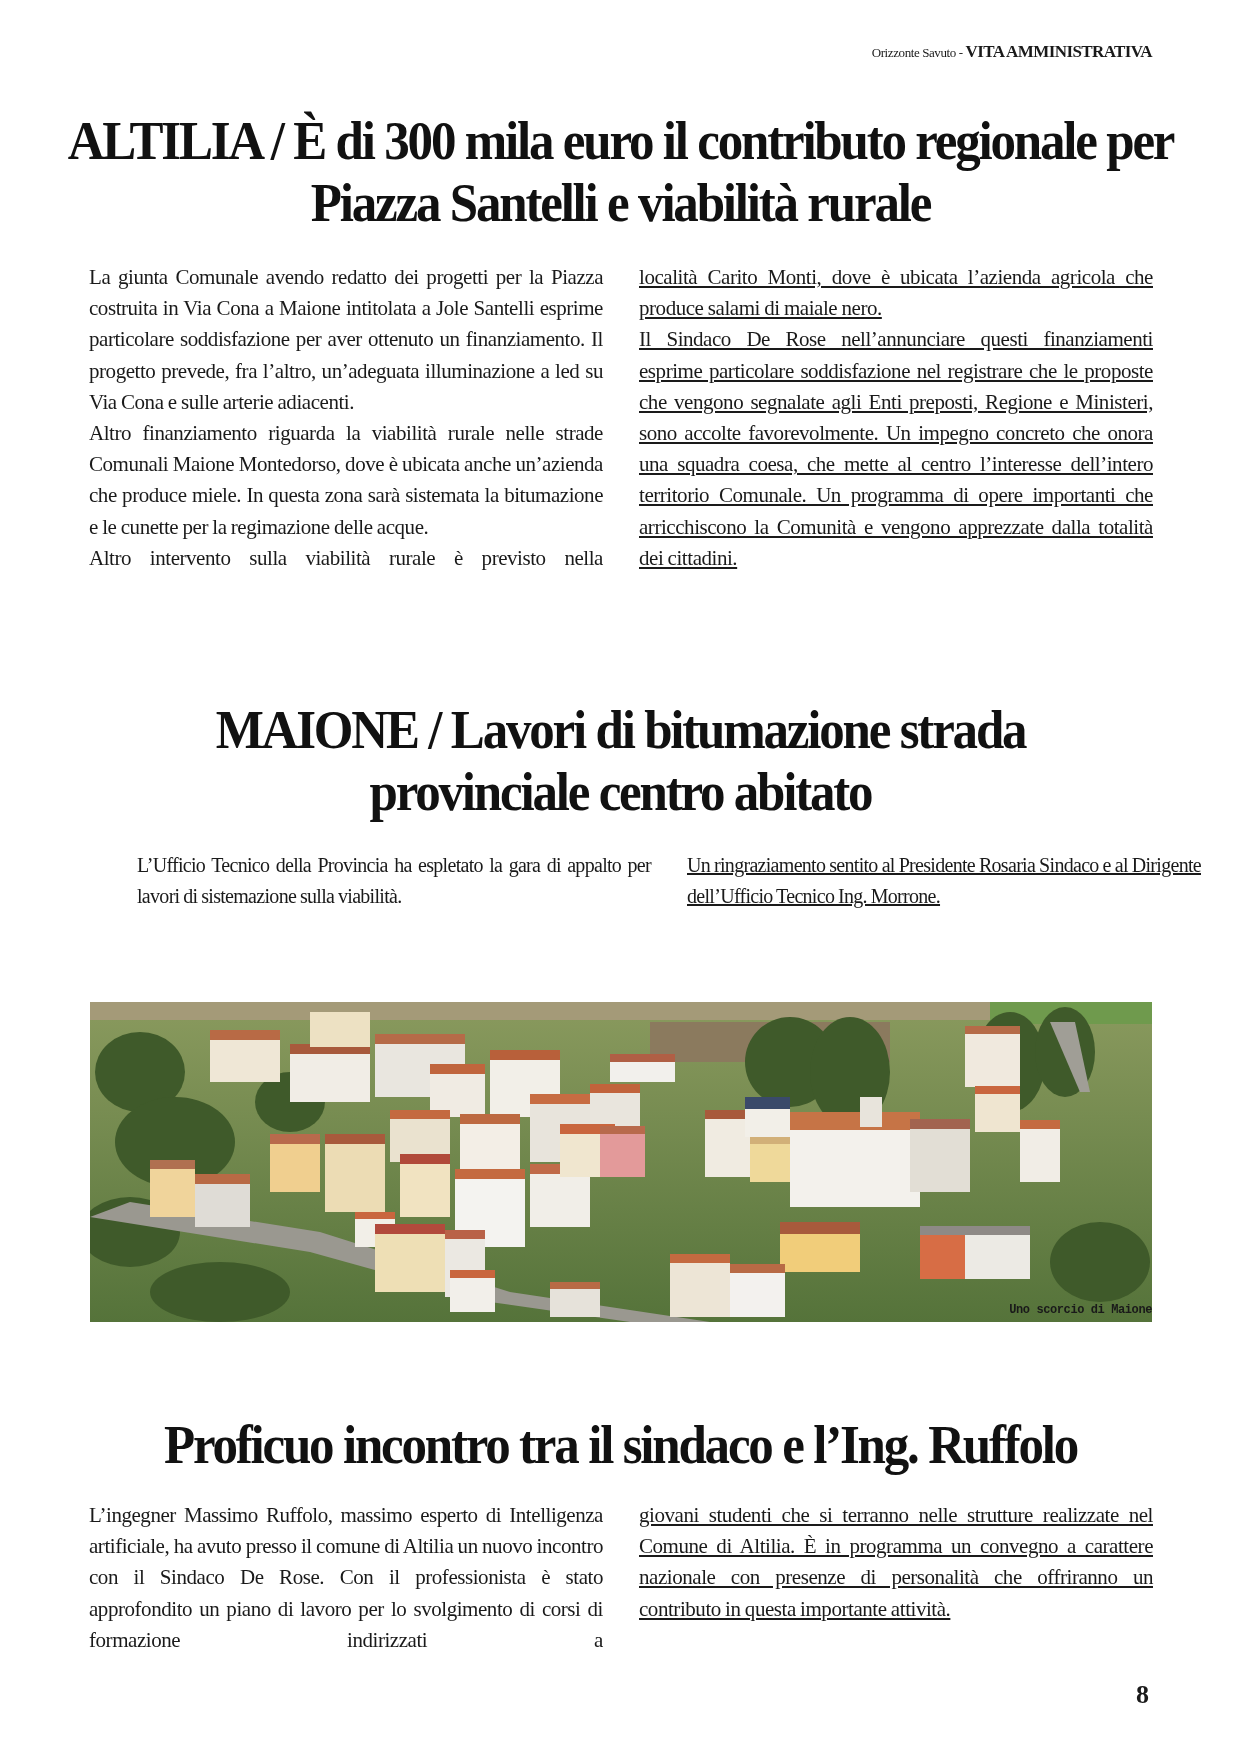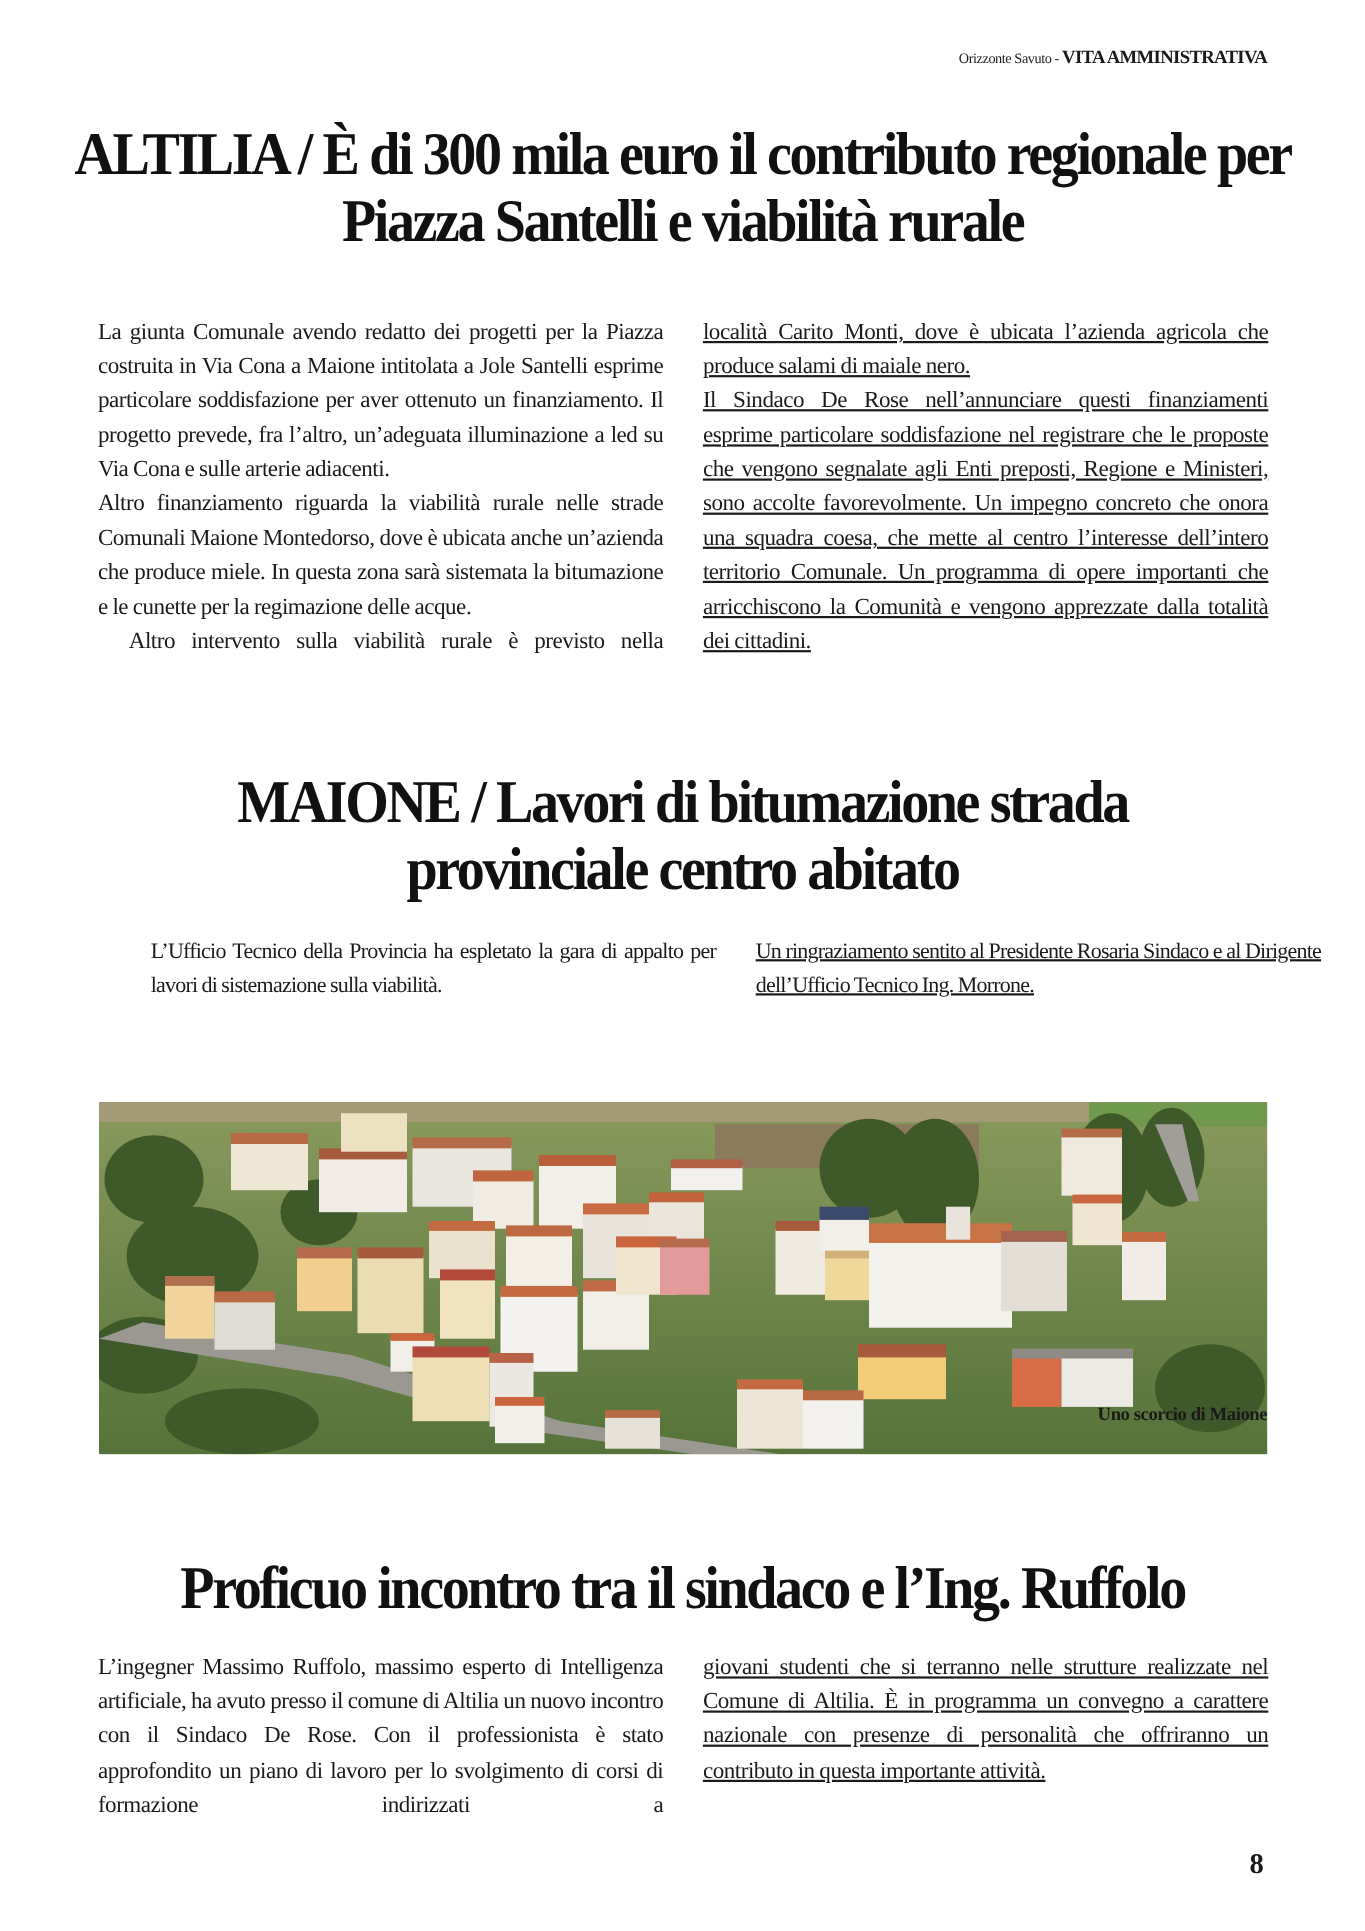--- a/index.html
+++ b/index.html
@@ -23,50 +23,50 @@
     #h2 { top: 704px; }
     #h3 { top: 1417px; }
     .col {
       position: absolute; width: 514px; margin: 0;
       font-size: 21px; line-height: 31.2px; text-align: justify;
       letter-spacing: -0.45px; word-spacing: -0.5px;
     }
     .col p { margin: 0; }
     .col.left { left: 89px; }
     .col.right { left: 639px; text-decoration: underline; }
-    #a1-left, #a1-right { top: 286px; }
+    #a1-left, #a1-right { top: 262px; }
     #a2-left, #a2-right { top: 850px; }
     #a2-left, #a2-right { font-size: 20px; letter-spacing: -0.7px; margin-left: 48px; }
     #a3-left, #a3-right { top: 1500px; }
     .photo {
       position: absolute; left: 90px; top: 1002px; width: 1062px; height: 320px;
       overflow: hidden; background: #7c8f55;
     }
     .photo svg { display: block; width: 100%; height: 100%; }
     .caption {
-      position: absolute; right: 89px; top: 1276px;
-      font-size: 17px; font-weight: bold; letter-spacing: -0.4px;
+      position: absolute; right: 89px; top: 1303px;
+      font-size: 12px; font-weight: bold; letter-spacing: -0.4px; font-family: Liberation Mono, monospace;
     }
     .page-number {
       position: absolute; right: 92px; top: 1680px;
       font-size: 26px; font-weight: bold;
     }
   </style>
 </head>
 <body>
 
 <div class="running-header">
   <span class="pub">Orizzonte Savuto - </span><span class="section">VITA AMMINISTRATIVA</span>
 </div>
 
 <h1 class="headline" id="h1">ALTILIA / È di 300 mila euro il contributo regionale per Piazza Santelli e viabilità rurale</h1>
 <div class="col left" id="a1-left">
   <p>La giunta Comunale avendo redatto dei progetti per la Piazza costruita in Via Cona a Maione intitolata a Jole Santelli esprime particolare soddisfazione per aver ottenuto un finanziamento. Il progetto prevede, fra l’altro, un’adeguata illuminazione a led su Via Cona e sulle arterie adiacenti.</p>
   <p>Altro finanziamento riguarda la viabilità rurale nelle strade Comunali Maione Montedorso, dove è ubicata anche un’azienda che produce miele. In questa zona sarà sistemata la bitumazione e le cunette per la regimazione delle acque.</p>
-  <p style="text-align-last: justify; margin-left: 28px;">Altro intervento sulla viabilità rurale è previsto nella</p>
+  <p style="text-align-last: justify;">Altro intervento sulla viabilità rurale è previsto nella</p>
 </div>
 <div class="col right" id="a1-right">
   <p>località Carito Monti, dove è ubicata l’azienda agricola che produce salami di maiale nero.</p>
   <p>Il Sindaco De Rose nell’annunciare questi finanziamenti esprime particolare soddisfazione nel registrare che le proposte che vengono segnalate agli Enti preposti, Regione e Ministeri, sono accolte favorevolmente. Un impegno concreto che onora una squadra coesa, che mette al centro l’interesse dell’intero territorio Comunale. Un programma di opere importanti che arricchiscono la Comunità e vengono apprezzate dalla totalità dei cittadini.</p>
 </div>
 
 <h1 class="headline" id="h2">
   <span>MAIONE / Lavori di bitumazione strada</span><br>
   <span>provinciale centro abitato</span>
 </h1>

